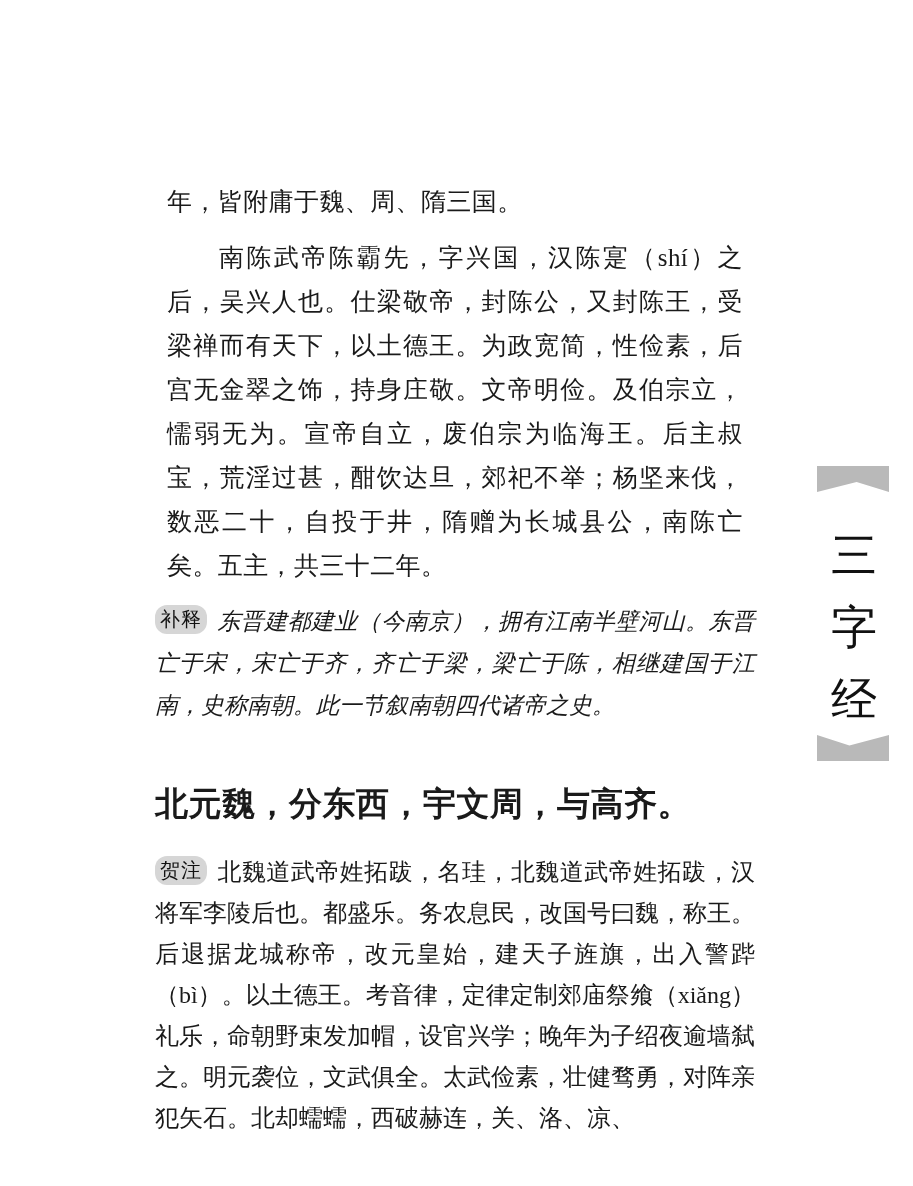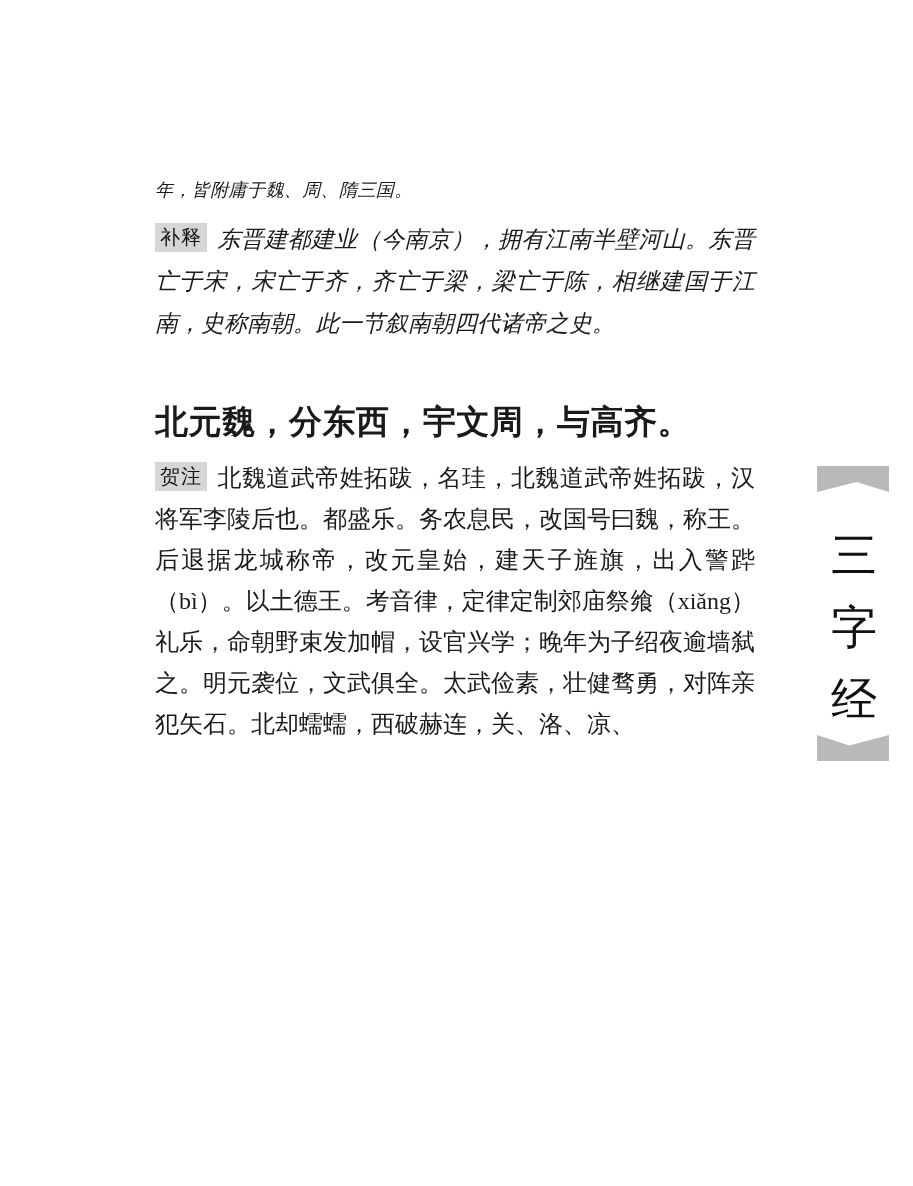--- a/index.html
+++ b/index.html
@@ -25,27 +25,26 @@
 
   
   .content {
     position: absolute;
     left: 155px;
     top: 168px;
     width: 600px;
   }
 
   .para {
-    font-size: 18px;
+    font-size: 25px;
     line-height: 44px;
     letter-spacing: 0.4px;
     text-align: justify;
     text-justify: inter-ideograph;
-    margin: 0;
-    font-style: italic;
+    margin: 12px;
   }
   .para.indent {
     text-indent: 52px;
   }
 
   
   .anno-block {
     margin-top: 6px;
     font-size: 24px;
     line-height: 41px;
@@ -63,26 +62,27 @@
     background: #d6d6d6;
     color: #111;
     font-family: "Liberation Sans", sans-serif;
     font-size: 20px;
     font-style: normal;
     line-height: 26px;
     padding: 1px 5px 2px 5px;
     margin-right: 10px;
     vertical-align: 3px;
     letter-spacing: 1px;
+    border-radius: 12px;
   }
 
   
   .verse {
     margin-top: 54px;
-    margin-bottom: 12px;
+    margin-bottom: 24px;
     font-size: 33px;
     line-height: 48px;
     font-weight: bold;
     letter-spacing: 0.5px;
   }
 
   
   .side-title {
     position: absolute;
     right: 28px;
@@ -123,20 +123,21 @@
 </style>
 </head>
 <body>
 
 <div class="page">
 
   <div class="content">
 
     <p class="para">年，皆附庸于魏、周、隋三国。</p>
 
+    <p class="para indent">南陈武帝陈霸先，字兴国，汉陈寔（shí）之后，吴兴人也。仕梁敬帝，封陈公，又封陈王，受梁禅而有天下，以土德王。为政宽简，性俭素，后宫无金翠之饰，持身庄敬。文帝明俭。及伯宗立，懦弱无为。宣帝自立，废伯宗为临海王。后主叔宝，荒淫过甚，酣饮达旦，郊祀不举；杨坚来伐，数恶二十，自投于井，隋赠为长城县公，南陈亡矣。五主，共三十二年。</p>
 
     <div class="anno-block kai">
       <span class="tag">补释</span><span>东晋建都建业（今南京），拥有江南半壁河山。东晋亡于宋，宋亡于齐，齐亡于梁，梁亡于陈，相继建国于江南，史称南朝。此一节叙南朝四代诸帝之史。</span>
     </div>
 
     <div class="verse">北元魏，分东西，宇文周，与高齐。</div>
 
     <div class="anno-block">
       <span class="tag">贺注</span><span>北魏道武帝姓拓跋，名珪，北魏道武帝姓拓跋，汉将军李陵后也。都盛乐。务农息民，改国号曰魏，称王。后退据龙城称帝，改元皇始，建天子旌旗，出入警跸（bì）。以土德王。考音律，定律定制郊庙祭飨（xiǎng）礼乐，命朝野束发加帽，设官兴学；晚年为子绍夜逾墙弑之。明元袭位，文武俱全。太武俭素，壮健骛勇，对阵亲犯矢石。北却蠕蠕，西破赫连，关、洛、凉、</span>
     </div>

